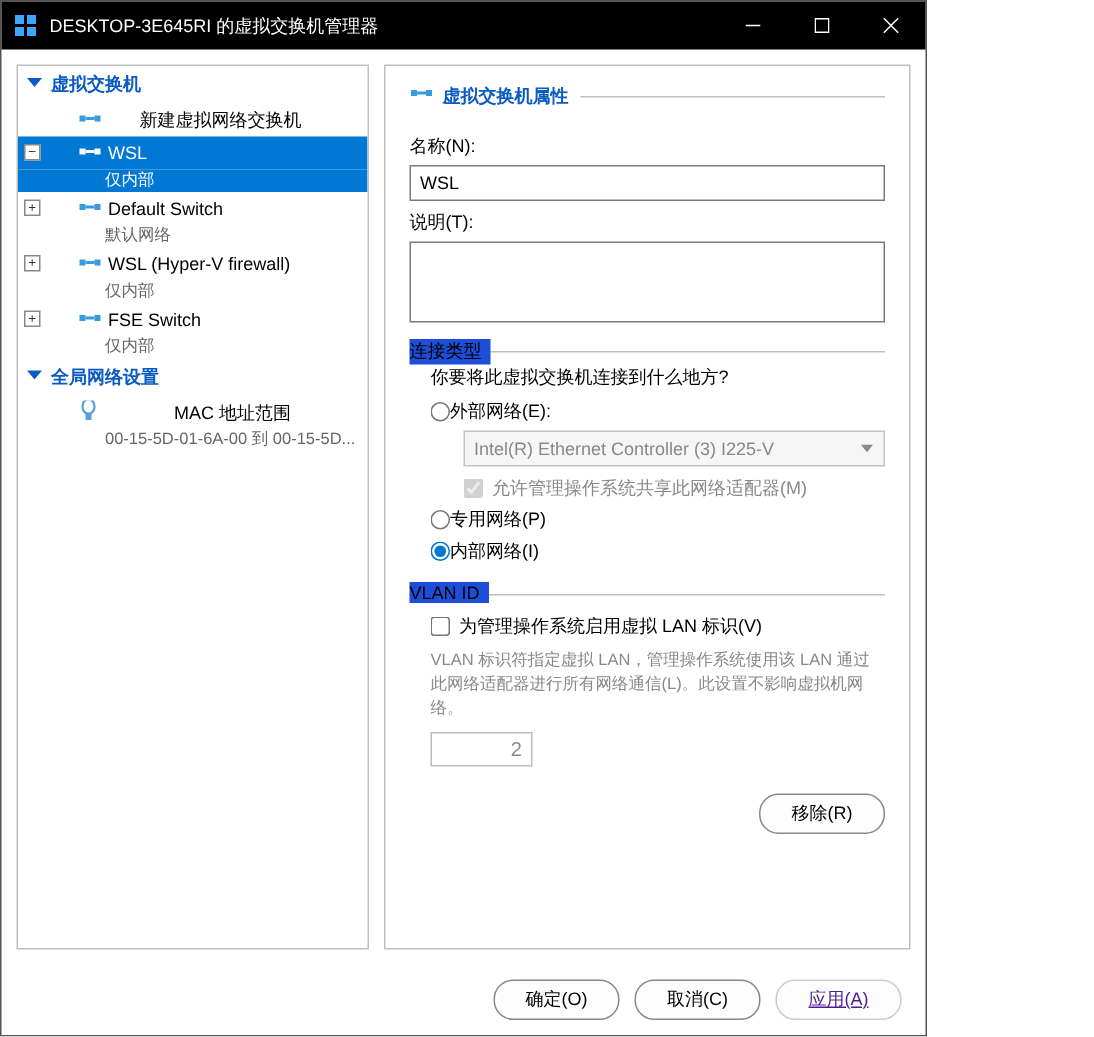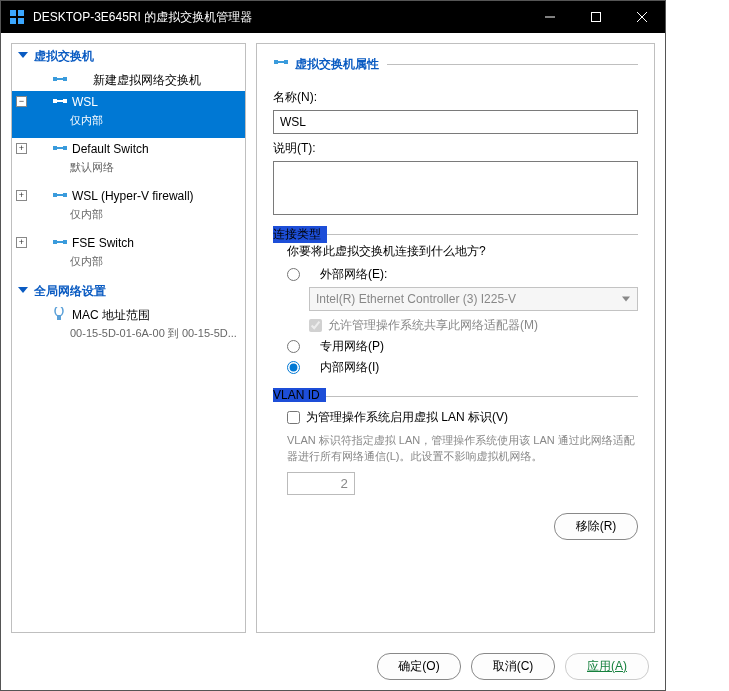--- a/index.html
+++ b/index.html
@@ -1,57 +1,57 @@
 <!DOCTYPE html>
 <html><head>
 <meta charset="utf-8">
 <style>
   * { box-sizing: border-box; }
   html, body { margin: 0; padding: 0; font-family: "Segoe UI", "Microsoft YaHei", sans-serif; font-size: 12px; background: #fff; }
-  .window { width: 666px; height: 691px; background: #fff; border: 1px solid #555; display: flex; flex-direction: column; }
+  .window { width: 618px; height: 691px; background: #fff; border: 1px solid #555; display: flex; flex-direction: column; }
   .titlebar { height: 32px; background: #000; color: #fff; display: flex; align-items: center; padding-left: 8px; position: relative; }
   .titlebar .app-icon { width: 16px; height: 16px; margin-right: 8px; display:inline-flex; }
   .titlebar .title { flex: 1; font-size: 12px; }
   .titlebar .win-btn { width: 46px; height: 32px; display: flex; align-items: center; justify-content: center; color: #fff; }
   .titlebar .win-btn svg { stroke: #fff; }
   .body { flex: 1; display: flex; padding: 10px; gap: 10px; overflow: hidden; }
   .left-panel { width: 235px; border: 1px solid #bfbfbf; display: flex; flex-direction: column; overflow: hidden; }
   .tree { flex: 1; overflow: auto; }
   .tree-header { color: #0a5bc2; font-weight: bold; padding: 4px 6px 4px 22px; display: flex; align-items: center; position: relative; }
   .tree-header::before { content: ""; position: absolute; left: 6px; top: 8px; width: 0; height: 0; border-left: 5px solid transparent; border-right: 5px solid transparent; border-top: 6px solid #0a5bc2; }
   .tree-item { padding: 3px 6px 3px 22px; display: flex; align-items: center; position: relative; line-height: 16px; }
   .tree-item .expand { position: absolute; left: 4px; top: 5px; width: 11px; height: 11px; border: 1px solid #888; font-size: 9px; line-height: 9px; text-align: center; background: #fff; color:#333;}
   .tree-item .icon { width: 16px; height: 16px; margin-right: 4px; display: inline-flex; align-items: center; justify-content: center; flex-shrink:0;}
   .tree-item.selected { background: #0078d4; color: #fff; }
-  .tree-sub { padding: 0 6px 11px 58px; color: #666; font-size: 11px; line-height:14px;}
+  .tree-sub { padding: 0 6px 1px 58px; color: #666; font-size: 11px; line-height:14px;}
   .tree-item.selected + .tree-sub, .sel-sub { background: #0078d4; color: #fff; }
   .tree-group { display:block; }
   .right-panel { flex: 1; border: 1px solid #bfbfbf; padding: 12px 16px; overflow: auto; display:flex; flex-direction:column;}
   .section-head { display: flex; align-items: center; color: #0a5bc2; font-weight: bold; margin-bottom: 10px; }
   .section-head .icon { width: 16px; height: 16px; margin-right: 6px; }
   .section-head .line { flex: 1; height: 1px; background: #bfbfbf; margin-left: 8px; }
   .field-label { margin: 6px 0 4px 0; }
   .text-input { width: 100%; border: 1px solid #7a7a7a; padding: 4px 6px; font-family: inherit; font-size: 12px; }
   .textarea-wrap { position: relative; }
   .textarea { width: 100%; height: 54px; border: 1px solid #7a7a7a; padding: 4px 6px; font-family: inherit; font-size: 12px; resize: none; overflow-y: scroll; }
   .fieldset { border: none; border-top: 1px solid #bfbfbf; margin: 16px 0 0 0; padding: 8px 0 0 0; position: relative; }
   .fieldset .legend { position: absolute; top: -9px; left: 0; background: #1d4ed8; padding-right: 6px; color: #000; }
   .fieldset .indent { padding-left: 14px; }
-  .radio-row { display: flex; align-items: center; margin: 4px 0; gap: 20px; }
+  .radio-row { display: flex; align-items: center; margin: 4px 0; gap: 0; }
   .radio-row input[type=radio]{ accent-color:#0078d4; margin:0;}
   .select { width: 100%; border: 1px solid #aaa; background: #f3f3f3; padding: 4px 22px 4px 6px; font-family: inherit; font-size: 12px; color: #555; position: relative; appearance: none; }
   .select-wrap { position: relative; margin: 4px 0 6px 22px; }
   .select-wrap::after { content: ""; position: absolute; right: 8px; top: 50%; transform: translateY(-50%); border-left: 4px solid transparent; border-right: 4px solid transparent; border-top: 5px solid #888; pointer-events:none;}
   .check-row { display: flex; align-items: center; gap: 6px; margin: 4px 0 4px 22px; color: #888; }
   .check-row.enabled { color:#000; margin-left:0;align-items:center;}
   .muted { color: #888; font-size: 11px; line-height: 16px; margin-top: 6px; }
   .vlan-input { width: 68px; border: 1px solid #bbb; padding: 3px 6px; text-align: right; background: #fff; color:#888;}
   .remove-row { display:flex; justify-content:flex-end; margin-top:18px;}
   .btn { min-width: 84px; padding: 4px 14px; border: 1px solid #888; background: #fdfdfd; border-radius: 13px; font-family: inherit; font-size: 12px; cursor: pointer; }
-  .btn:disabled, .btn.disabled { color:#15803d; border-color:#ccc; cursor:default;text-decoration:underline;}
+  .btn:disabled, .btn.disabled { color:#4c1d95; border-color:#ccc; cursor:default;text-decoration:underline;}
   .footer { padding: 10px 16px; display: flex; justify-content: flex-end; gap: 10px; }
   .net-icon svg { display:block;}
   .tree-item.plain .icon svg path, .tree-item.plain .icon svg rect { }
   .mac-icon { width:16px; height:16px; margin-right:4px; display:inline-flex;}
   input[type=checkbox]{ accent-color:#0078d4; margin:0;}
 </style>
 </head>
 <body>
 
 <div class="window">
@@ -161,21 +161,21 @@
             </span>
             <span>FSE Switch</span>
           </div>
           <div class="tree-sub">仅内部</div>
         </div>
 
         <div class="tree-header">
           <span>全局网络设置</span>
         </div>
 
-        <div class="tree-item plain" style="padding-left:40px;">
+        <div class="tree-item plain" style="padding-left:40px;gap:44px;">
           <span class="mac-icon">
             <svg width="14" height="14" viewBox="0 0 14 14">
                 <ellipse cx="7" cy="4" rx="4" ry="5" fill="none" stroke="#5aa0d8" stroke-width="1.5"></ellipse>
                 <rect x="5" y="8" width="4" height="5" fill="#5aa0d8"></rect>
               </svg>
           </span>
           <span>MAC 地址范围</span>
         </div>
         <div class="tree-sub">00-15-5D-01-6A-00 到 00-15-5D...</div>
 

